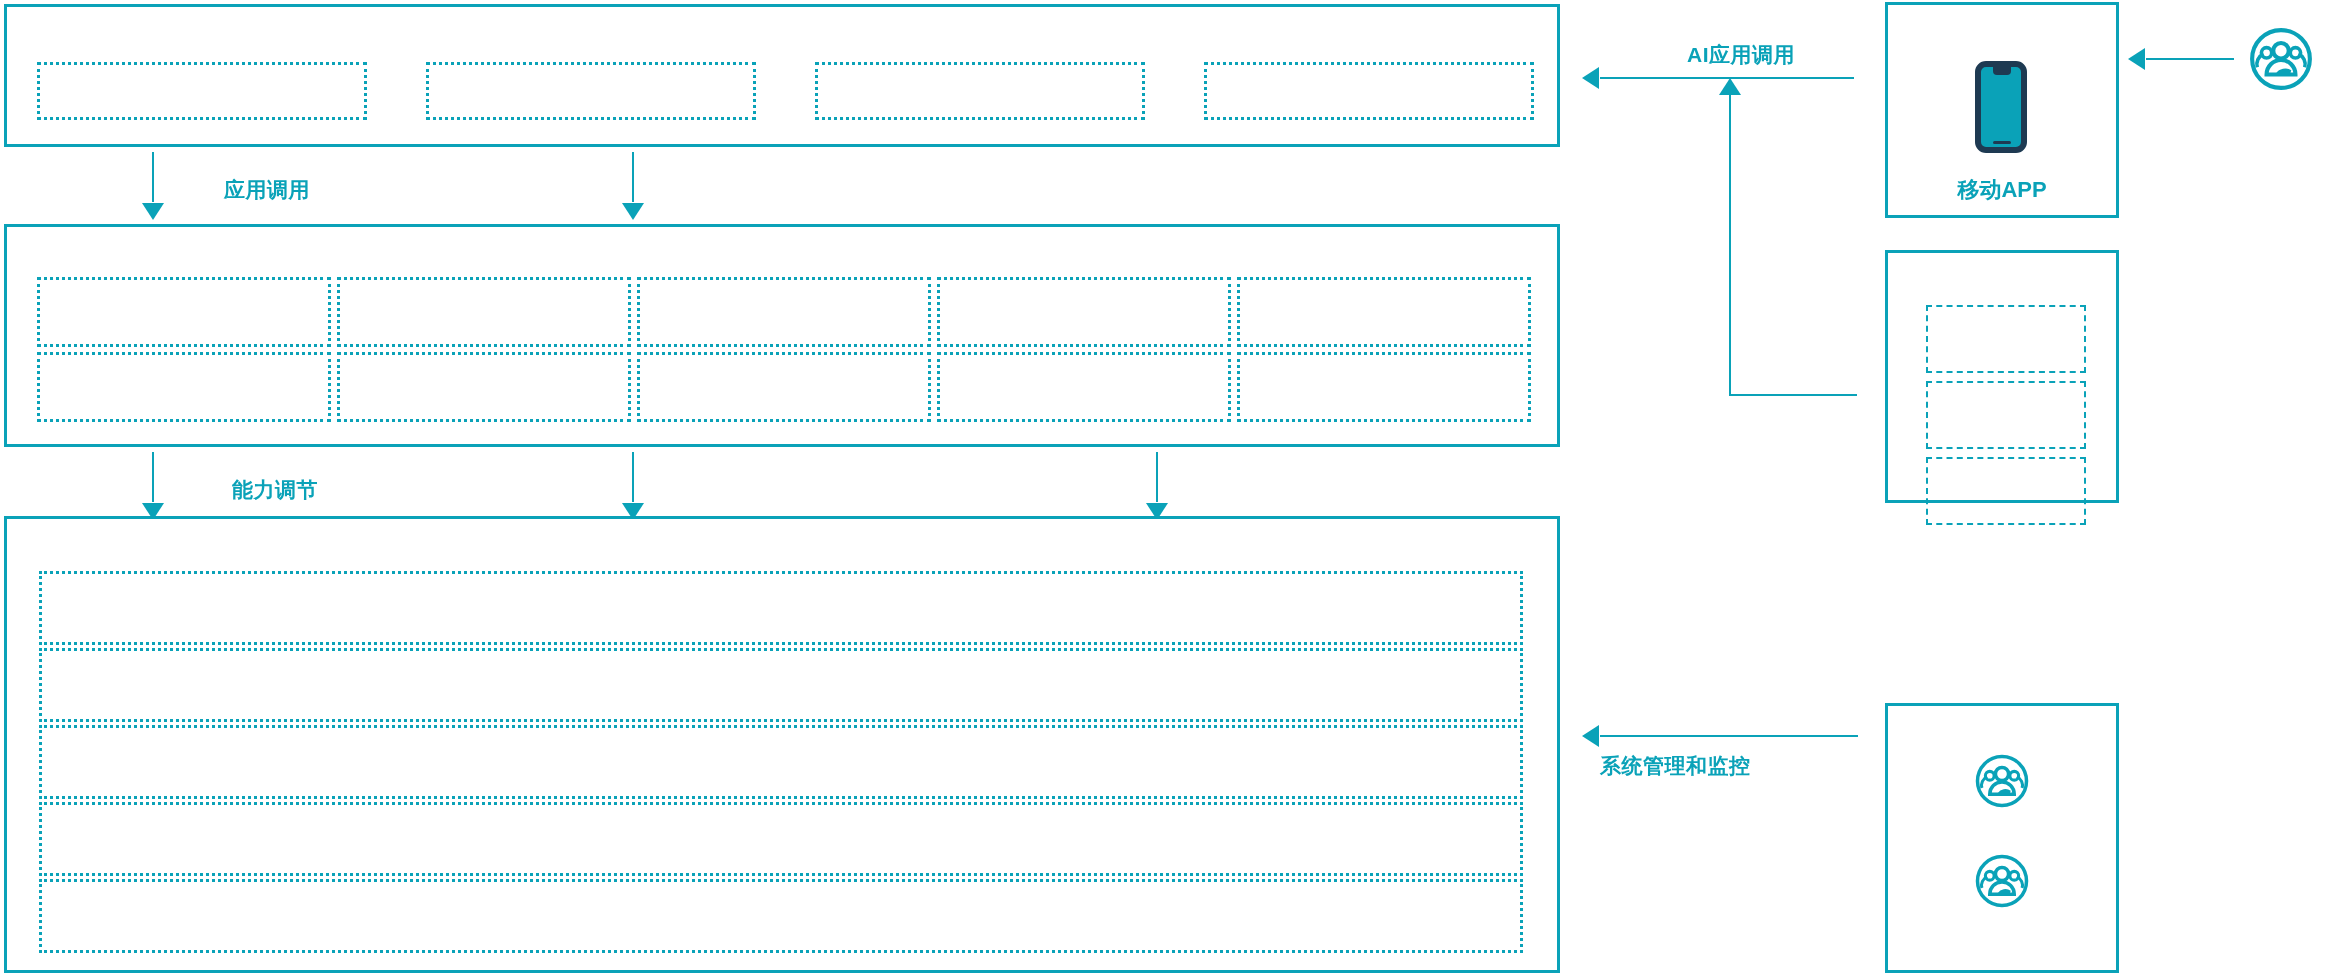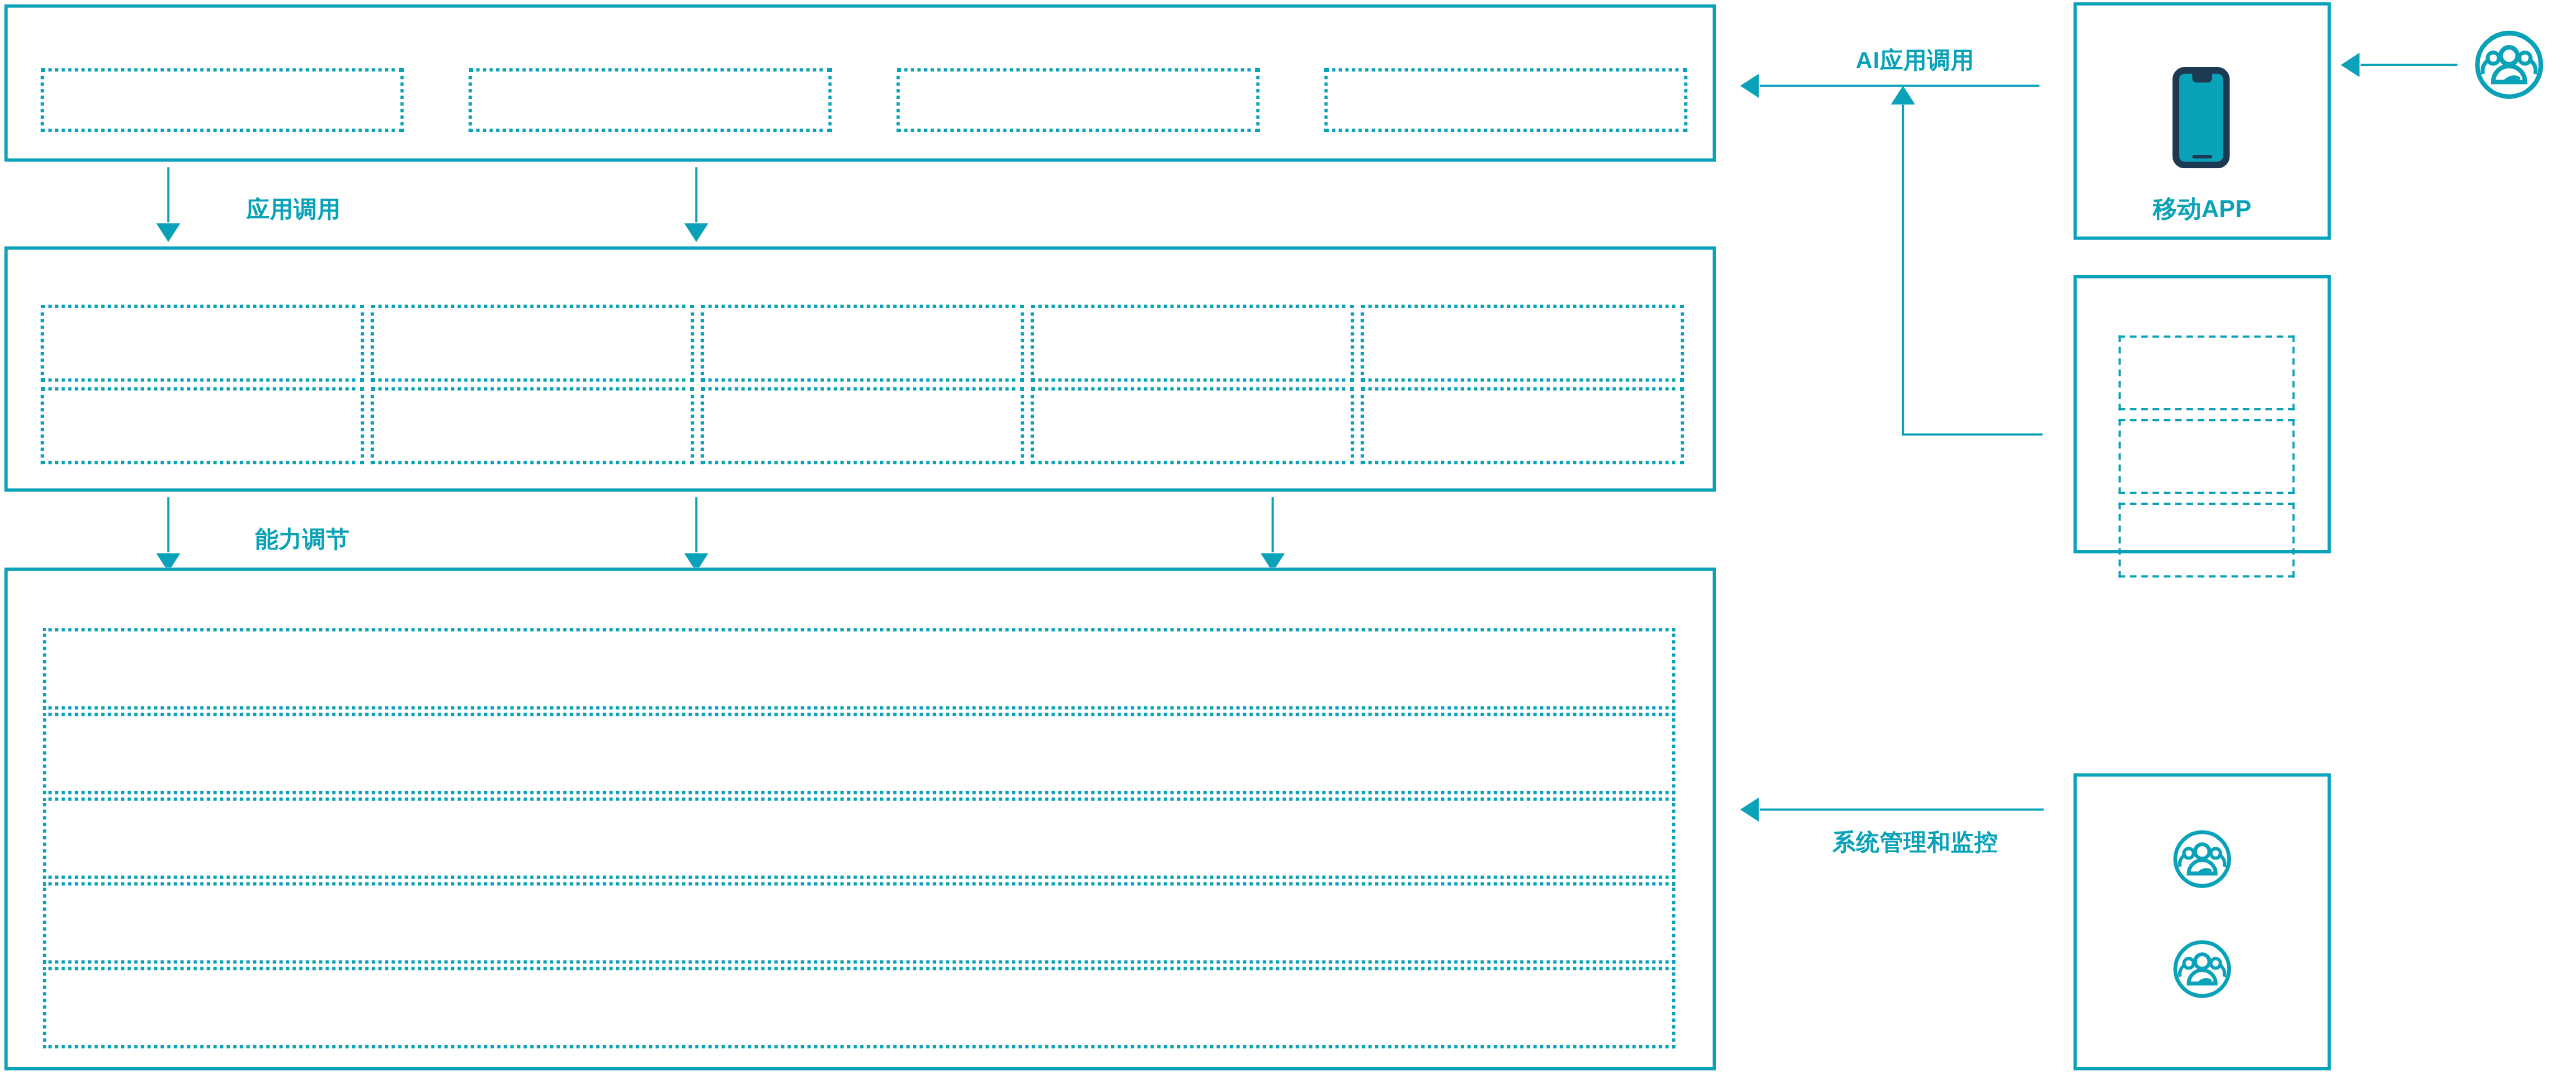--- a/index.html
+++ b/index.html
@@ -237,21 +237,21 @@
     </div>
     <div class="cell" style="left:38px; top:128px; width:160px; height:68px;">
       <span></span>
     </div>
     <div class="cell" style="left:38px; top:204px; width:160px; height:68px;">
       <span></span>
     </div>
   </div>
 
   <div class="arrow-h-left" style="left:1600px; top:735px; width:258px;"></div>
-  <div class="flow-label" style="left:1666px; top:752px;">系统管理和监控</div>
+  <div class="flow-label" style="left:1600px; top:752px;">系统管理和监控</div>
 
   <div class="layer-box" style="left:1885px; top:703px; width:234px; height:270px;">
     <div class="icon-wrap" style="left:50%; top:47px; transform:translateX(-50%);">
       <svg width="56" height="56" viewBox="0 0 64 64" aria-hidden="true">
         <circle cx="32" cy="32" r="28" fill="none" stroke="#0aa2b8" stroke-width="4"></circle>
         <circle cx="32" cy="24" r="7.5" fill="none" stroke="#0aa2b8" stroke-width="4"></circle>
         <circle cx="18" cy="26" r="5" fill="none" stroke="#0aa2b8" stroke-width="3.5"></circle>
         <circle cx="46" cy="26" r="5" fill="none" stroke="#0aa2b8" stroke-width="3.5"></circle>
         <path d="M18 47 a14 14 0 0 1 28 0 z" fill="none" stroke="#0aa2b8" stroke-width="4"></path>
         <path d="M27 46 a11 11 0 0 1 15 -3 l-1 3 z" fill="#0aa2b8"></path>

